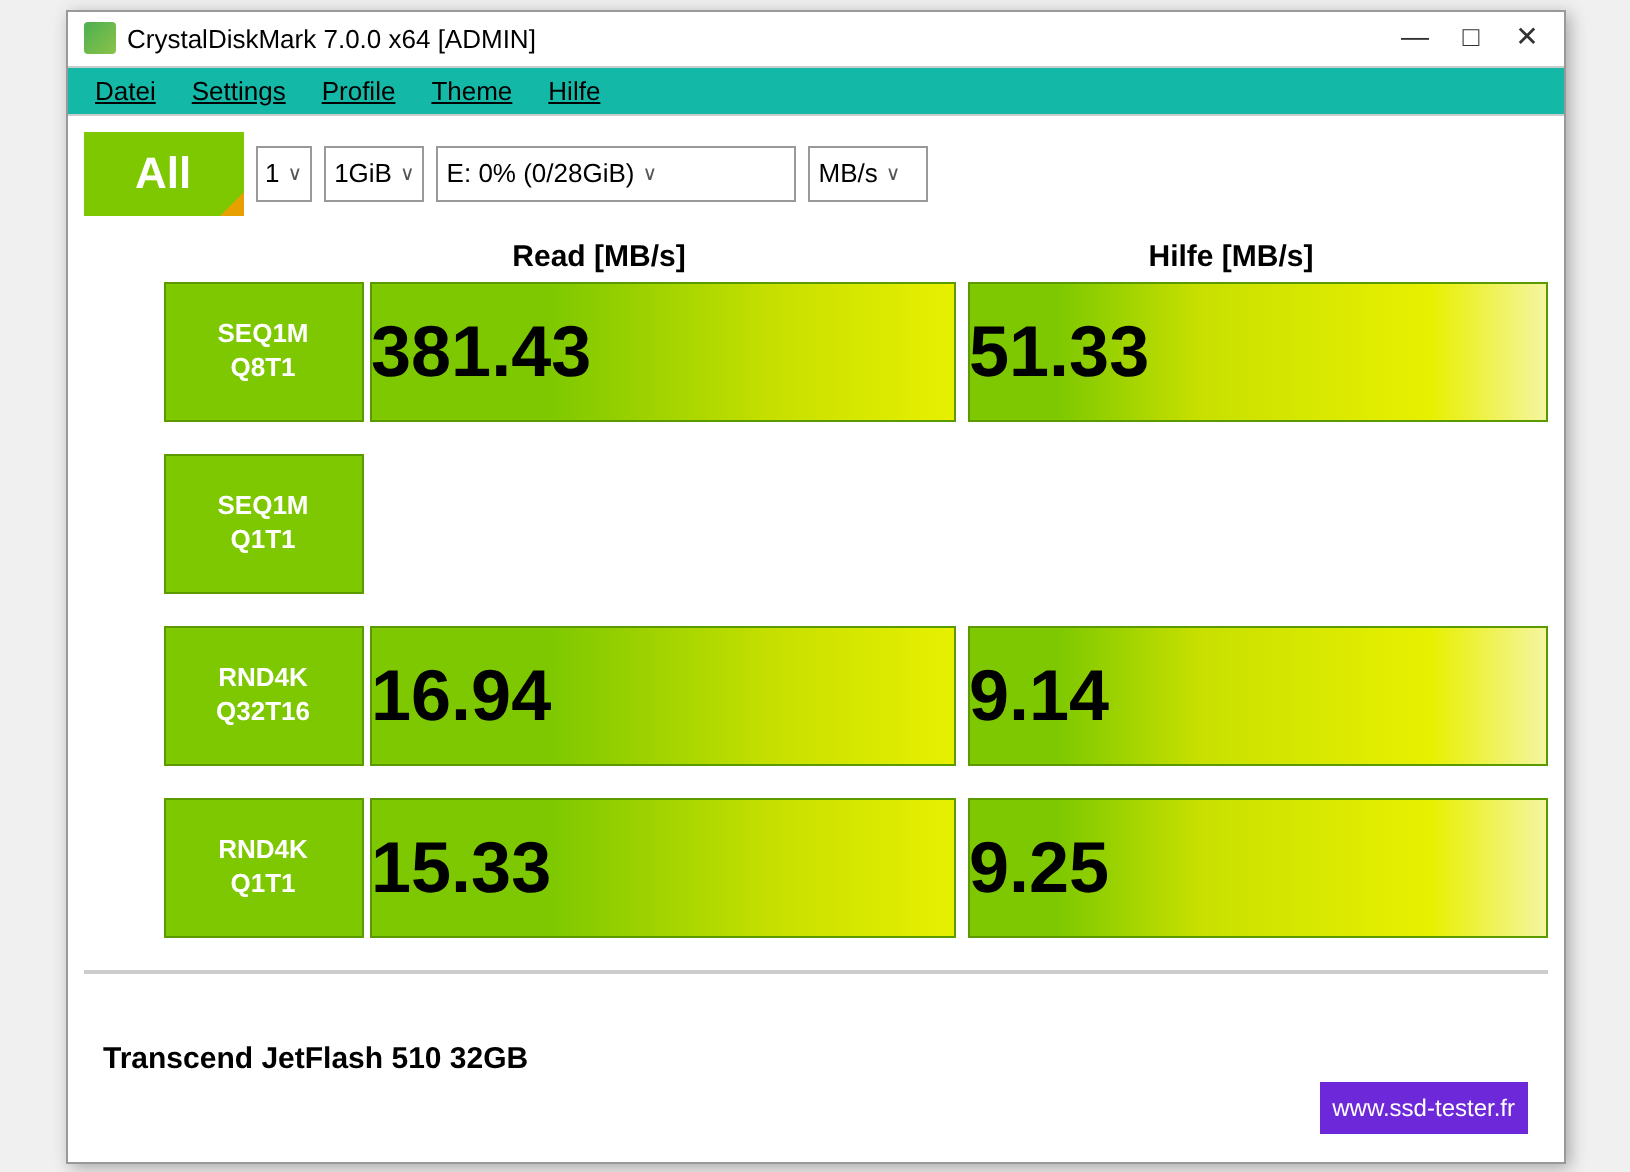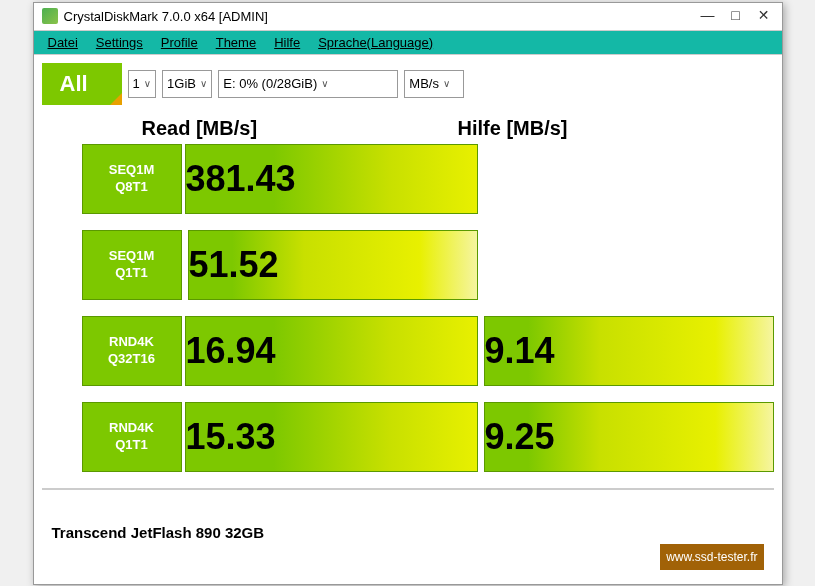--- a/index.html
+++ b/index.html
@@ -79,21 +79,21 @@
     }
     .btn-all {
       background: #7dc800;
       color: #fff;
       font-size: 22px;
       font-weight: bold;
       padding: 8px 18px;
       border: none;
       cursor: pointer;
       min-width: 80px;
-      text-align: left;
+      text-align: center;
       position: relative;
     }
     .btn-all::after {
       content: '';
       position: absolute;
       bottom: 0;
       right: 0;
       width: 0;
       height: 0;
       border-style: solid;
@@ -117,22 +117,22 @@
     }
     .select-drive {
       min-width: 180px;
     }
     .select-units {
       min-width: 60px;
     }
     .table-header {
       display: grid;
       grid-template-columns: 100px 1fr 1fr;
-      text-align: left;
-      font-size: 20px;
+      text-align: center;
+      font-size: 15px;
       font-weight: bold;
       padding: 4px 0;
       color: #000;
     }
     .data-row {
       display: grid;
       grid-template-columns: 100px 1fr 1fr;
       margin-bottom: 16px;
       min-height: 70px;
       padding-left: 40px;
@@ -176,21 +176,21 @@
       margin-top: 6px;
     }
     .footer-label {
       font-size: 15px;
       font-weight: bold;
       color: #000;
     }
     .footer-url {
       font-size: 12px;
       color: #fff;
-      background: #a16207;
+      background: #6d28d9;
       padding: 6px 6px;
       margin-top: 48px;
     }
   </style>
 </head>
 <body>
 
 <div class="window">
 
   <div class="title-bar">
@@ -204,21 +204,20 @@
       <span>✕</span>
     </div>
   </div>
 
   <div class="menu-bar">
     <div class="menu-item"><span class="underline">Datei</span></div>
     <div class="menu-item"><span class="underline">Settings</span></div>
     <div class="menu-item"><span class="underline">Profile</span></div>
     <div class="menu-item"><span class="underline">Theme</span></div>
     <div class="menu-item"><span class="underline">Hilfe</span></div>
-    <div class="menu-item"><span class="underline">Sprache(Language)</span></div>
   </div>
 
   <div class="content">
 
     <div class="top-controls">
       <button class="btn-all">All</button>
 
       <div class="select-control">
         <span>1</span>
         <span class="arrow">∨</span>
@@ -249,32 +248,32 @@
     <div class="data-row">
       <div class="row-label">
         <div>
           <div>SEQ1M</div>
           <div>Q8T1</div>
         </div>
       </div>
       <div class="data-cell">
         <span>381.43</span>
       </div>
+      <div class="data-cell write">
+        <span>51.33</span>
+      </div>
     </div>
 
     <div class="data-row">
       <div class="row-label">
         <div>
           <div>SEQ1M</div>
           <div>Q1T1</div>
         </div>
       </div>
-      <div class="data-cell write">
-        <span>51.52</span>
-      </div>
     </div>
 
     <div class="data-row">
       <div class="row-label">
         <div>
           <div>RND4K</div>
           <div>Q32T16</div>
         </div>
       </div>
       <div class="data-cell">
@@ -294,17 +293,17 @@
       </div>
       <div class="data-cell">
         <span>15.33</span>
       </div>
       <div class="data-cell write">
         <span>9.25</span>
       </div>
     </div>
 
     <div class="footer">
-      <span class="footer-label">Transcend JetFlash 890 32GB</span>
+      <span class="footer-label">Transcend JetFlash 510 32GB</span>
       <span class="footer-url">www.ssd-tester.fr</span>
     </div>
   </div>
 </div>
 
 </body></html>

